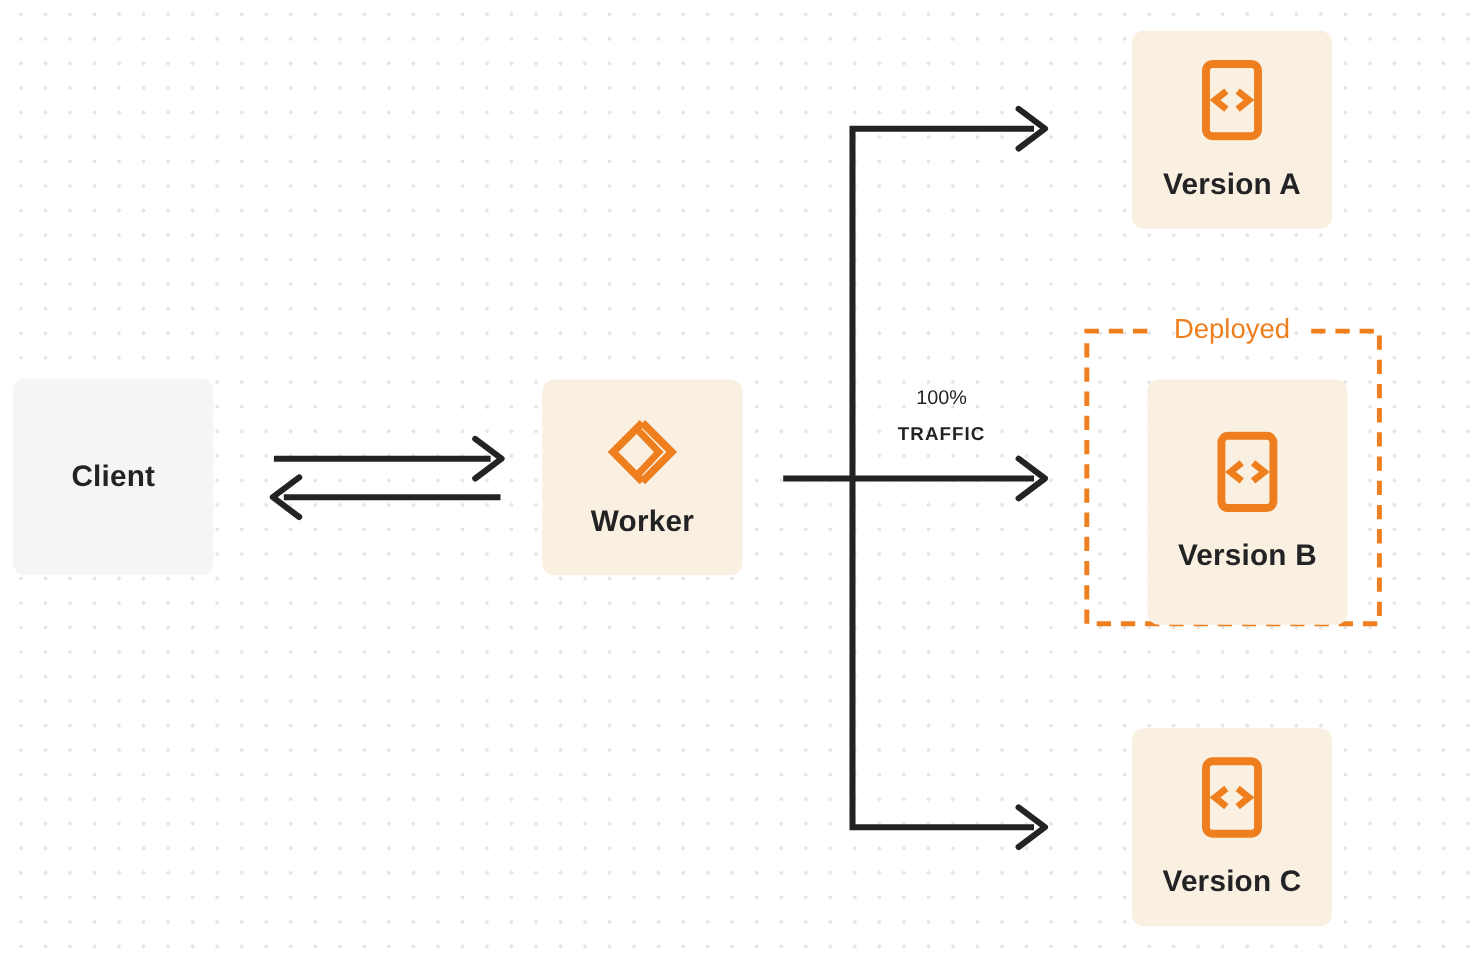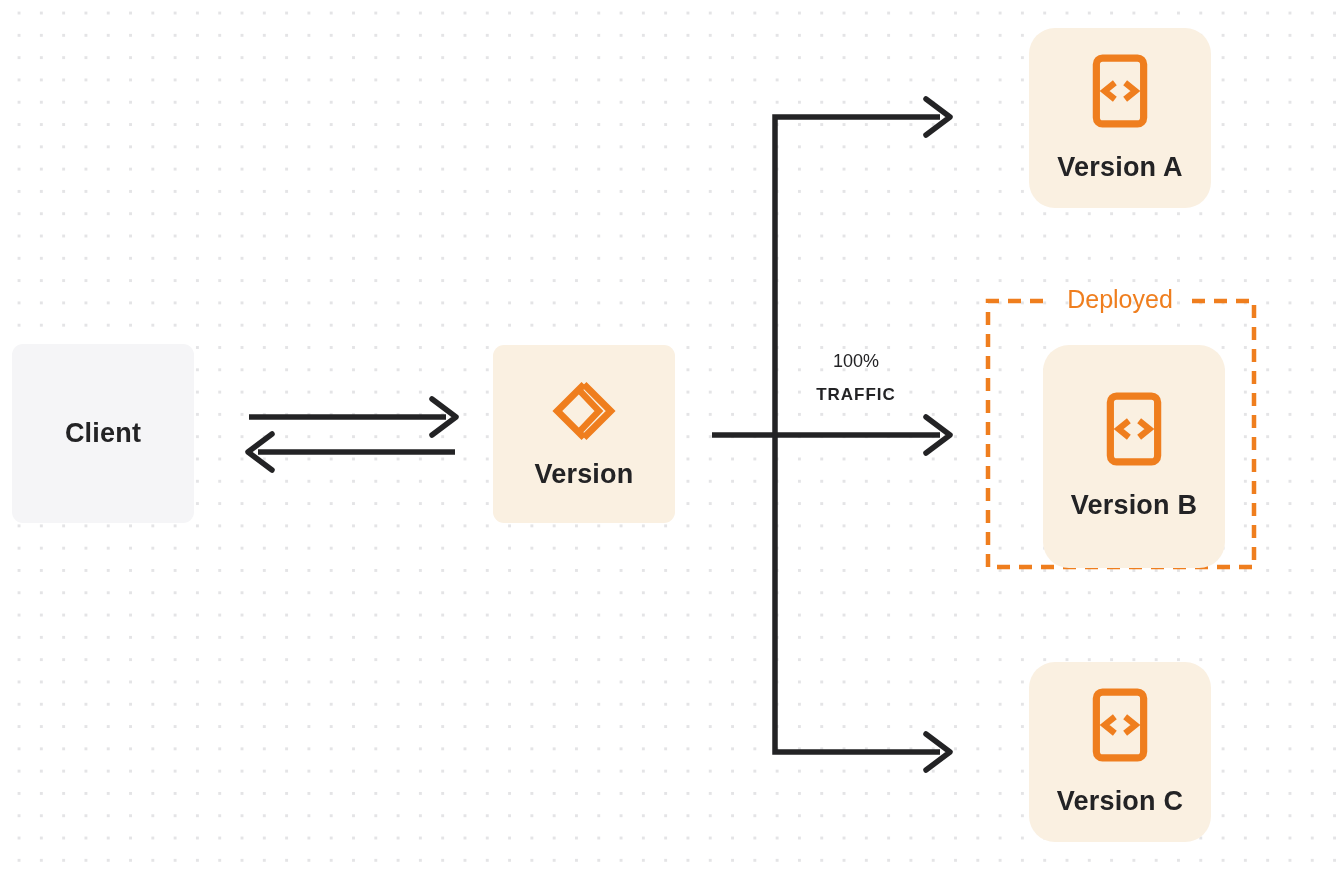--- a/index.html
+++ b/index.html
@@ -32,21 +32,21 @@
   .dashed-group{stroke:var(--accent-orange);stroke-width:4.5;fill:none;stroke-dasharray:13 9;}
   .node{
     position:absolute;border-radius:11px;
     display:flex;flex-direction:column;align-items:center;justify-content:center;
   }
   .node-label{
     font-size:27px;font-weight:700;color:var(--ink);letter-spacing:.2px;white-space:nowrap;
   }
   .node-client{left:12px;top:344px;width:182px;height:179px;background:var(--box-gray);}
   .node-worker{left:493px;top:345px;width:182px;height:178px;background:var(--box-cream);gap:16px;}
-  .node-version{width:182px;height:180px;background:var(--box-cream);gap:24px;border-radius:26px;}
+  .node-version{width:182px;height:180px;background:var(--box-cream);gap:24px;}
   .node-version-a{left:1029px;top:28px;}
   .node-version-b{left:1043px;top:345px;height:223px;}
   .node-version-c{left:1029px;top:662px;}
   .icon-wrap{display:block;line-height:0;}
   .logo-stroke{stroke:var(--accent-orange);fill:none;stroke-linejoin:miter;}
   .traffic{
     position:absolute;left:786px;top:351px;width:140px;text-align:center;color:var(--ink);
   }
   .traffic-line1{font-size:18px;font-weight:400;}
   .traffic-line2{font-size:17px;font-weight:700;letter-spacing:1px;margin-top:13px;}
@@ -83,21 +83,21 @@
   </div>
 
   <div class="node node-worker">
     <span class="icon-wrap">
       <svg width="64" height="64" viewBox="0 0 60 60">
         <path class="logo-stroke" stroke-width="6.5" d="M 30 5 L 5 30 L 30 55"></path>
         <path class="logo-stroke" stroke-width="6.5" d="M 30 5 L 55 30 L 30 55"></path>
         <path class="logo-stroke" stroke-width="6" d="M 26 11 L 44 30 L 26 49"></path>
       </svg>
     </span>
-    <span class="node-label">Version</span>
+    <span class="node-label">Worker</span>
   </div>
 
   <div class="traffic">
     <div class="traffic-line1">100%</div>
     <div class="traffic-line2">TRAFFIC</div>
   </div>
 
   <div class="deployed-label">Deployed</div>
 
   <div class="node node-version node-version-a">

